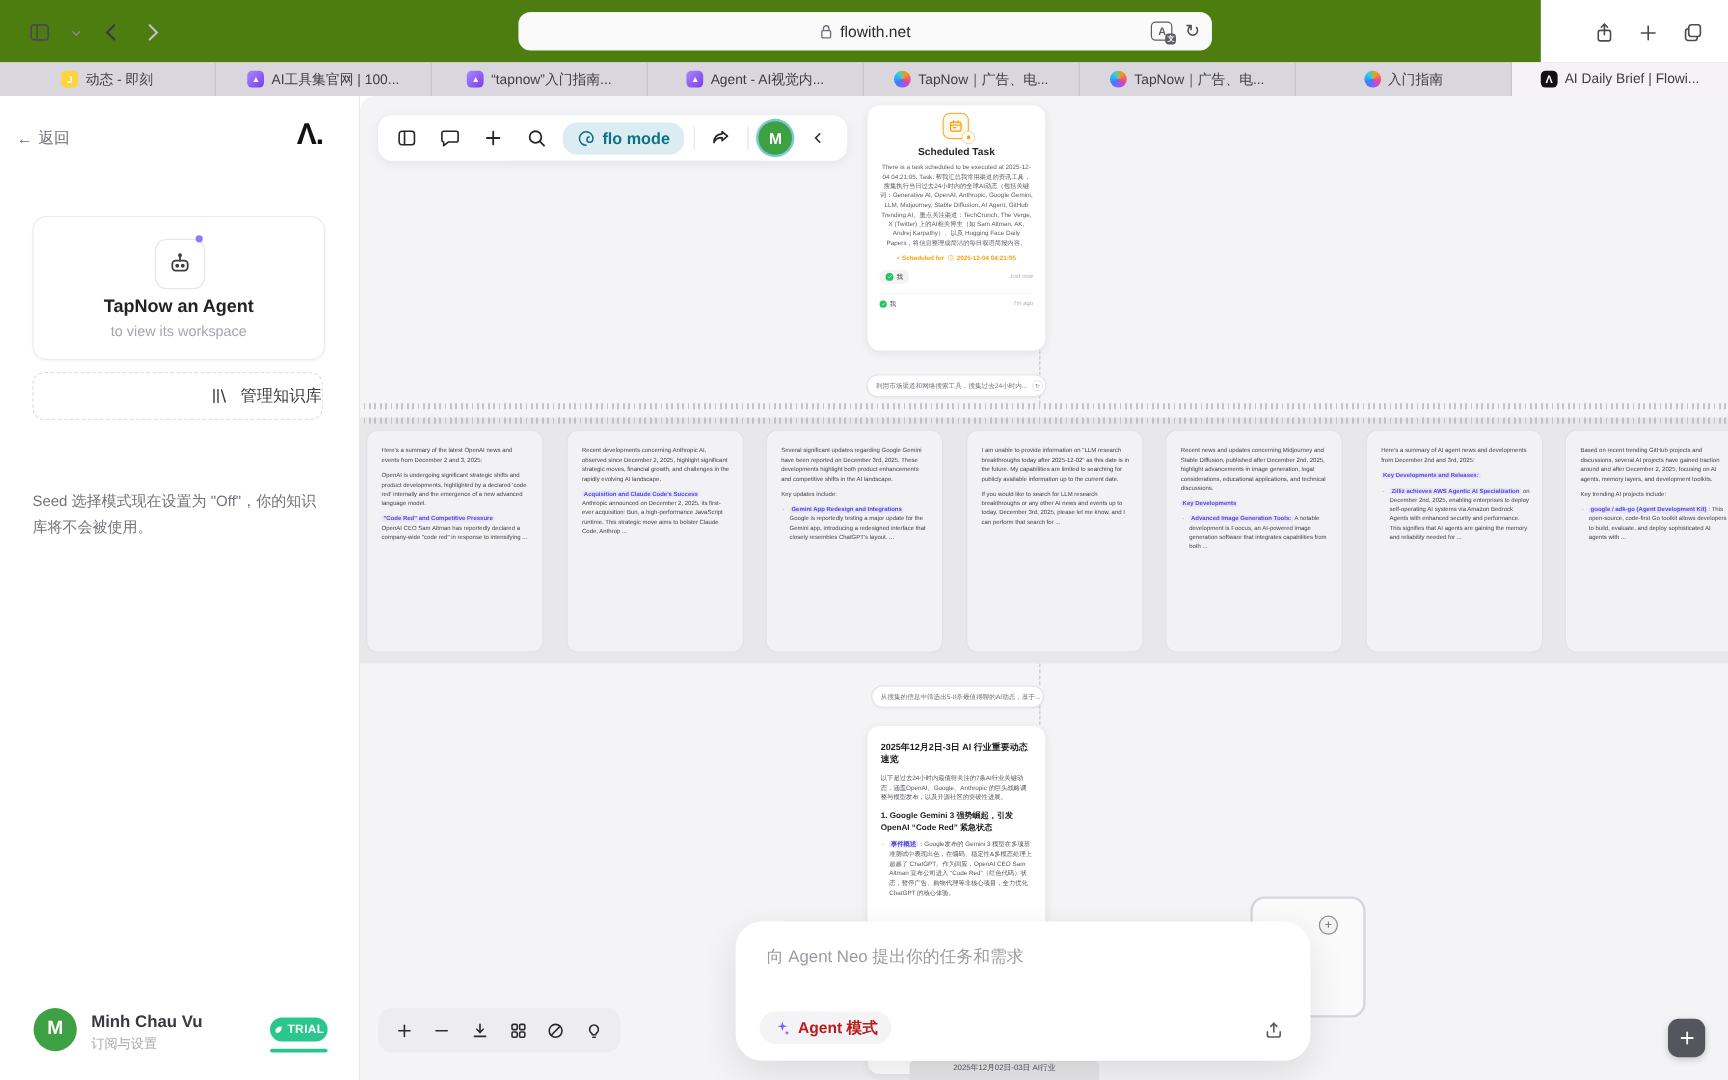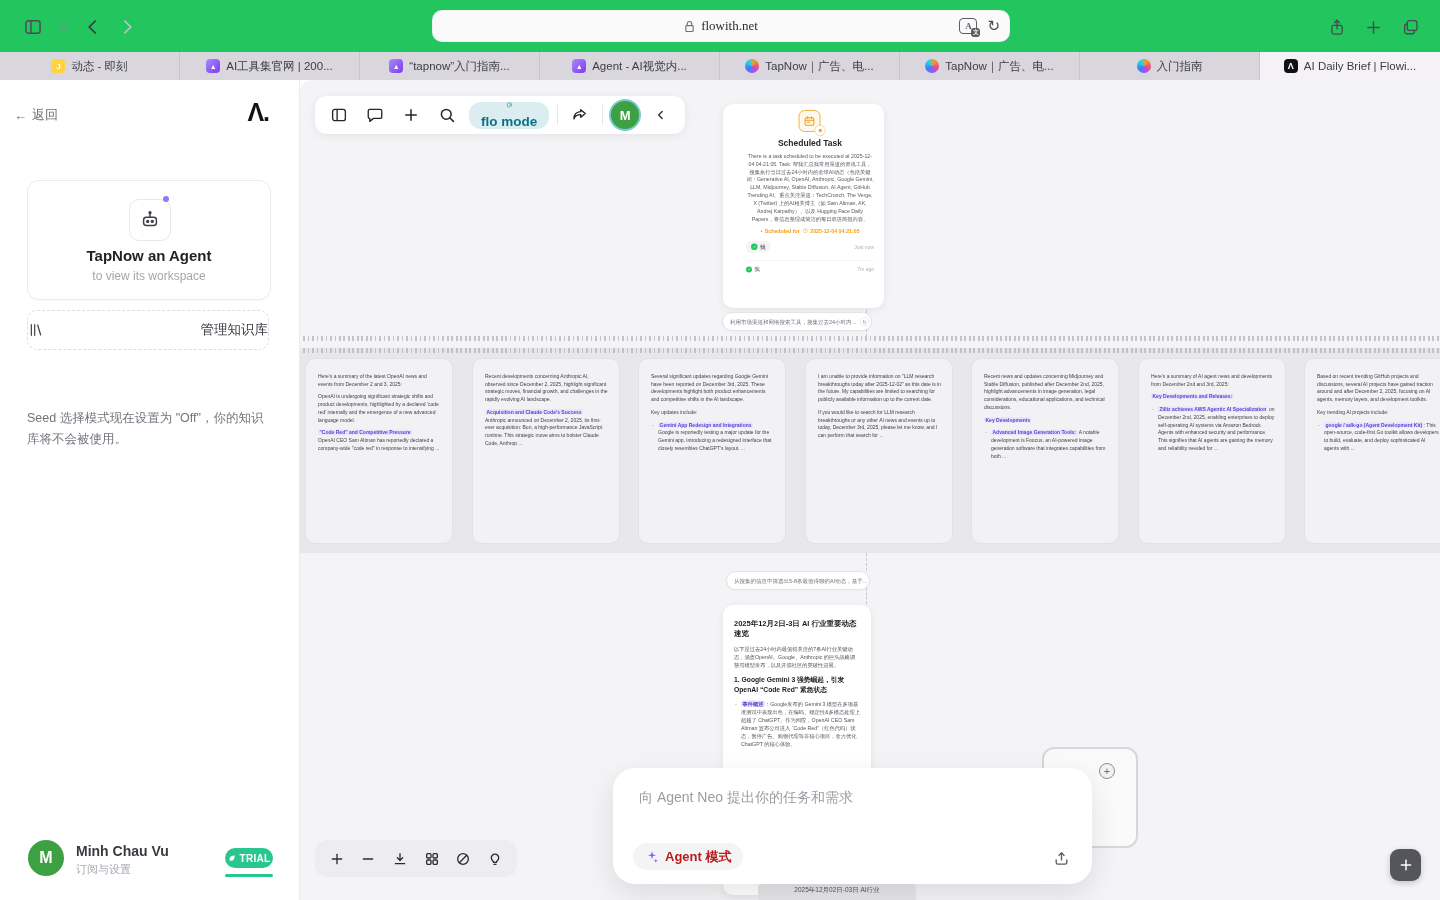--- a/index.html
+++ b/index.html
@@ -1,20 +1,20 @@
 <!DOCTYPE html>
 <html><head>
 <meta charset="utf-8">
 <style>
   html,body{margin:0;padding:0;width:1440px;height:900px;overflow:hidden;
     font-family:"Liberation Sans","DejaVu Sans",sans-serif;background:#fff;
     -webkit-font-smoothing:antialiased;}
   svg{display:block;}
   
-  .chrome{position:absolute;left:0;top:0;width:1440px;height:52px;background:#22c55e;font-family:Liberation Serif, serif;}
+  .chrome{position:absolute;left:0;top:0;width:1284px;height:52px;background:#4d7c0f;}
   .chrome .btn{position:absolute;top:14px;width:26px;height:26px;display:flex;align-items:center;justify-content:center;border-radius:6px;}
   .urlbar{position:absolute;left:432px;top:10px;width:578px;height:32px;background:#fafafb;border-radius:10px;display:flex;align-items:center;justify-content:center;box-shadow:inset 0 0 0 1px rgba(0,0,0,.04);}
   .urlbar .host{font-size:13px;color:#2b2b30;margin-left:6px;}
   .url-right{position:absolute;right:10px;top:0;height:32px;display:flex;align-items:center;gap:10px;}
   .translate-ic{position:relative;width:16px;height:14px;border:1.5px solid #5c5c64;border-radius:4px;color:#5c5c64;font-size:9px;font-weight:700;display:flex;align-items:center;justify-content:center;}
   .translate-badge{position:absolute;right:-4px;bottom:-4px;width:9px;height:9px;border-radius:3px;background:#5c5c64;color:#fff;font-size:6px;display:flex;align-items:center;justify-content:center;}
   .reload{font-size:15px;color:#4a4a50;}
   
   .tabstrip{position:absolute;left:0;top:52px;width:1440px;height:28px;background:#d9d6de;display:flex;}
   .tab{width:180px;height:28px;display:flex;align-items:center;justify-content:center;gap:6px;border-right:1px solid #c7c4cc;box-sizing:border-box;cursor:default;}
@@ -30,21 +30,21 @@
   .app{position:absolute;left:0;top:80px;width:1440px;height:820px;background:#fff;}
   
   .sidebar{position:absolute;left:0;top:0;width:300px;height:820px;background:#fff;border-right:1px solid #ebebef;box-sizing:border-box;}
   .back-link{position:absolute;left:14px;top:26px;display:flex;align-items:center;gap:5px;color:#6e6e77;font-size:13px;cursor:pointer;}
   .logo{position:absolute;right:30px;top:18px;font-size:25px;font-weight:800;color:#121215;letter-spacing:-1px;}
   .agent-card{position:absolute;left:27px;top:100px;width:242px;height:118px;background:#fff;border:1px solid #ececf0;border-radius:12px;box-shadow:0 1px 2px rgba(0,0,0,.03);}
   .agent-iconbox{position:absolute;left:101px;top:18px;width:40px;height:40px;border:1px solid #e7e7ec;border-radius:10px;display:flex;align-items:center;justify-content:center;}
   .agent-dot{position:absolute;left:135px;top:15px;width:6px;height:6px;border-radius:50%;background:#8b7bf7;}
   .agent-title{position:absolute;left:0;top:66px;width:100%;text-align:center;font-size:15px;font-weight:600;color:#232327;}
   .agent-sub{position:absolute;left:0;top:88px;width:100%;text-align:center;font-size:12px;color:#a5a5ae;}
-  .manage-kb{position:absolute;left:27px;top:230px;width:242px;height:40px;border:1.5px dashed #dcdce2;border-radius:10px;display:flex;align-items:center;justify-content:space-between;gap:10px;box-sizing:border-box;cursor:pointer;}
+  .manage-kb{position:absolute;left:27px;top:230px;width:242px;height:40px;border:1.5px dashed #dcdce2;border-radius:10px;display:flex;align-items:center;justify-content:flex-end;gap:10px;box-sizing:border-box;cursor:pointer;}
   .manage-kb span{font-size:13.5px;color:#3c3c43;font-weight:500;}
   .kb-row{position:absolute;left:27px;top:280px;width:242px;height:38px;background:#f4f4f6;border-radius:10px;display:flex;align-items:center;padding:0 12px;box-sizing:border-box;gap:9px;}
   .kb-row span{font-size:13.5px;color:#3c3c43;font-weight:500;flex:1;}
   .toggle{width:34px;height:20px;border-radius:10px;background:#e6e6ea;position:relative;cursor:pointer;}
   .toggle .knob{position:absolute;left:2px;top:2px;width:16px;height:16px;border-radius:50%;background:#c9c9cf;}
   .seed-note{position:absolute;left:27px;top:328px;width:242px;font-size:12.5px;color:#74747d;line-height:1.65;}
   .promo{position:absolute;left:25px;top:717px;width:250px;height:22px;background:#edeafc;border-radius:5px;display:flex;align-items:center;justify-content:center;font-size:12.5px;font-weight:700;color:#6c3bf5;cursor:pointer;}
   .avatar{position:absolute;left:28px;top:760px;width:36px;height:36px;border-radius:50%;background:#3da144;color:#fff;font-weight:700;font-size:16px;display:flex;align-items:center;justify-content:center;cursor:pointer;}
   .uname{position:absolute;left:76px;top:763px;font-size:14px;font-weight:700;color:#3a3a41;}
   .usub{position:absolute;left:76px;top:782px;font-size:11px;color:#a8a8b0;}
@@ -53,25 +53,25 @@
   
   .canvas{position:absolute;left:300px;top:0;width:1140px;height:820px;background:#f4f4f6;border-top-left-radius:12px;overflow:hidden;}
   .band{position:absolute;left:0;top:268px;width:1140px;height:205px;background:#e8e8eb;}
   .zipper{position:absolute;left:3px;top:256px;width:1137px;height:17px;}
   .zipper::before,.zipper::after{content:"";position:absolute;left:0;right:0;height:5px;background:repeating-linear-gradient(90deg,#b3b3bc 0 1.5px,transparent 1.5px 4.5px);opacity:.75;}
   .zipper::before{top:0;}.zipper::after{bottom:0;}
   .vdash{position:absolute;width:0;border-left:1.5px dashed #c7c7d0;}
   
   .ctoolbar{position:absolute;left:15px;top:16px;height:38px;background:#fff;border-radius:12px;box-shadow:0 2px 10px rgba(0,0,0,.07);display:flex;align-items:center;padding:0 10px;gap:8px;}
   .cbtn{width:28px;height:28px;border-radius:8px;display:flex;align-items:center;justify-content:center;cursor:pointer;}
-  .flo-pill{height:27px;border-radius:12px;background:#dcedf2;color:#0b7285;font-weight:700;font-size:13.5px;display:flex;align-items:center;gap:6px;padding:0 12px;cursor:pointer;flex-direction:column;}
+  .flo-pill{height:27px;border-radius:12px;background:#dcedf2;color:#0b7285;font-weight:700;font-size:13.5px;display:flex;align-items:center;gap:6px;padding:0 12px;cursor:pointer;}
   .cdivider{width:1px;height:20px;background:#e7e7ec;}
   .cavatar{width:28px;height:28px;border-radius:50%;background:#3da144;color:#fff;font-weight:700;font-size:13px;display:flex;align-items:center;justify-content:center;box-shadow:0 0 0 2px #7ccad4;cursor:pointer;}
   
-  .sched{position:absolute;left:423px;top:24px;width:148px;height:204px;background:#fff;border-radius:10px;box-shadow:0 2px 8px rgba(0,0,0,.07);overflow:hidden;padding-left:13px;}
+  .sched{position:absolute;left:423px;top:8px;width:148px;height:204px;background:#fff;border-radius:10px;box-shadow:0 2px 8px rgba(0,0,0,.07);overflow:hidden;}
   .s2{width:200%;transform:scale(.5);transform-origin:0 0;}
   .sched-in{width:296px;box-sizing:border-box;padding:12px 20px 0;}
   .sched-iconwrap{position:relative;width:46px;height:46px;margin:0 auto;}
   .sched-icon{width:44px;height:44px;border:2px solid #f2b24a;background:#fff8ec;border-radius:12px;display:flex;align-items:center;justify-content:center;box-sizing:border-box;}
   .sched-bell{position:absolute;right:-8px;bottom:-6px;width:20px;height:20px;border-radius:50%;background:#fff;border:1.5px solid #f2b24a;display:flex;align-items:center;justify-content:center;}
   .sched-title{margin-top:10px;text-align:center;font-size:17px;font-weight:700;color:#26262b;}
   .sched-body{margin-top:8px;text-align:center;font-size:10.5px;line-height:1.5;color:#5a5a62;}
   .sched-when{margin-top:10px;display:flex;align-items:center;justify-content:center;gap:5px;color:#f59e0b;font-weight:700;font-size:10.5px;}
   .sched-row{margin-top:14px;display:flex;align-items:center;justify-content:space-between;}
   .chip{display:flex;align-items:center;gap:5px;background:#f4f4f5;border-radius:10px;padding:4px 10px;font-size:11px;color:#3f3f46;}
@@ -173,21 +173,21 @@
   </div>
 </div>
 
 <div class="tabstrip">
   <div class="tab">
       <span class="tico jike">J</span>
       <span class="tlabel">动态 - 即刻</span>
     </div>
   <div class="tab">
       <span class="tico purple">▲</span>
-      <span class="tlabel">AI工具集官网 | 200...</span>
+      <span class="tlabel">AI工具集官网 | 100...</span>
     </div>
   <div class="tab">
       <span class="tico purple">▲</span>
       <span class="tlabel">“tapnow”入门指南...</span>
     </div>
   <div class="tab">
       <span class="tico purple">▲</span>
       <span class="tlabel">Agent - AI视觉内...</span>
     </div>
   <div class="tab">

